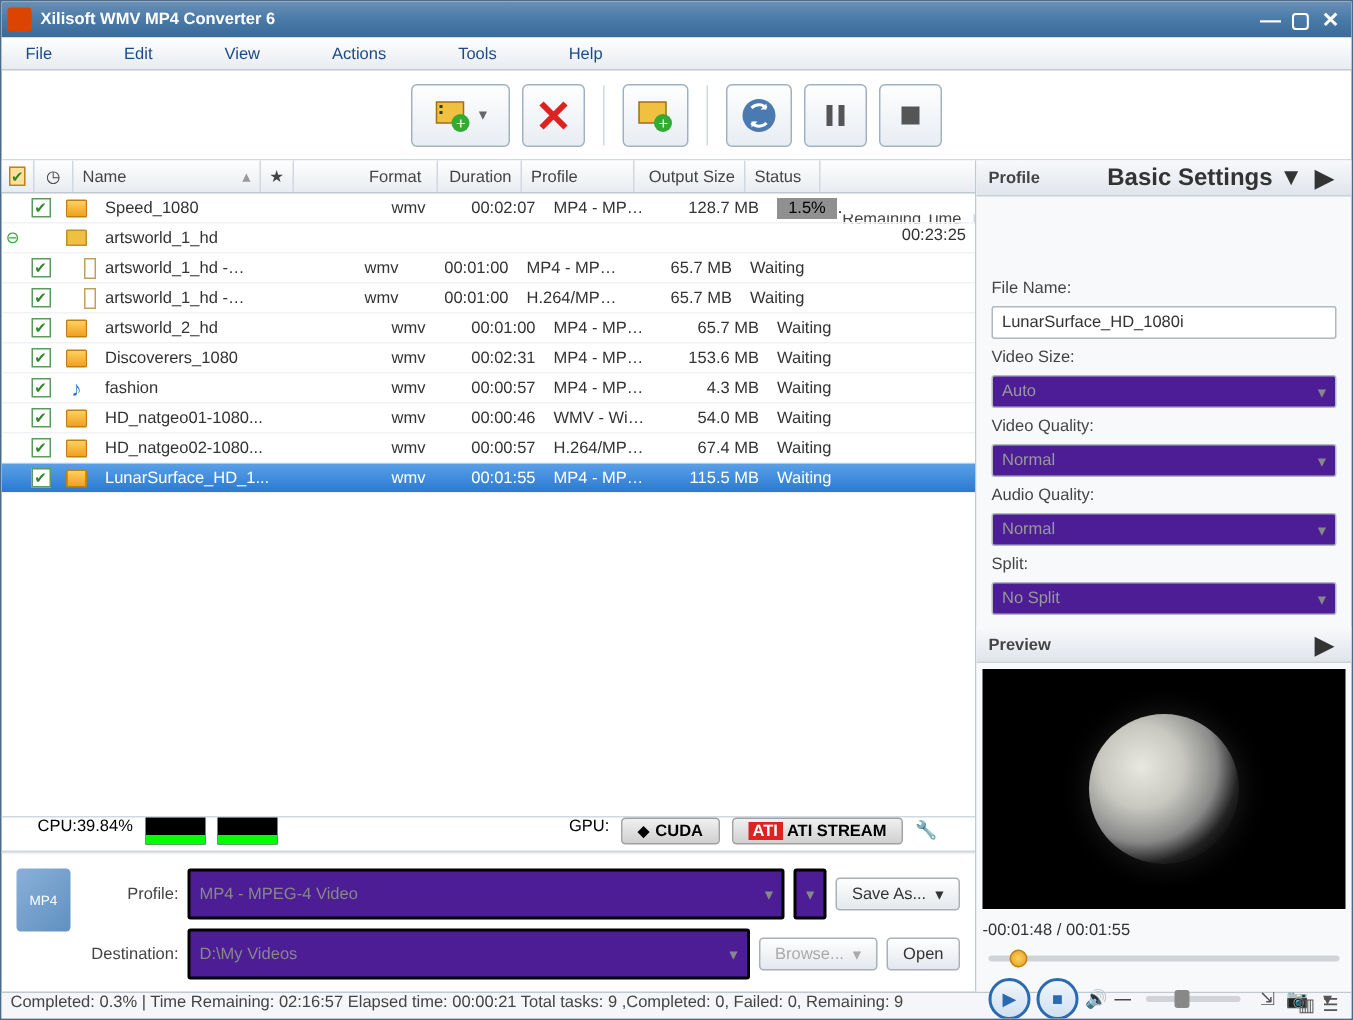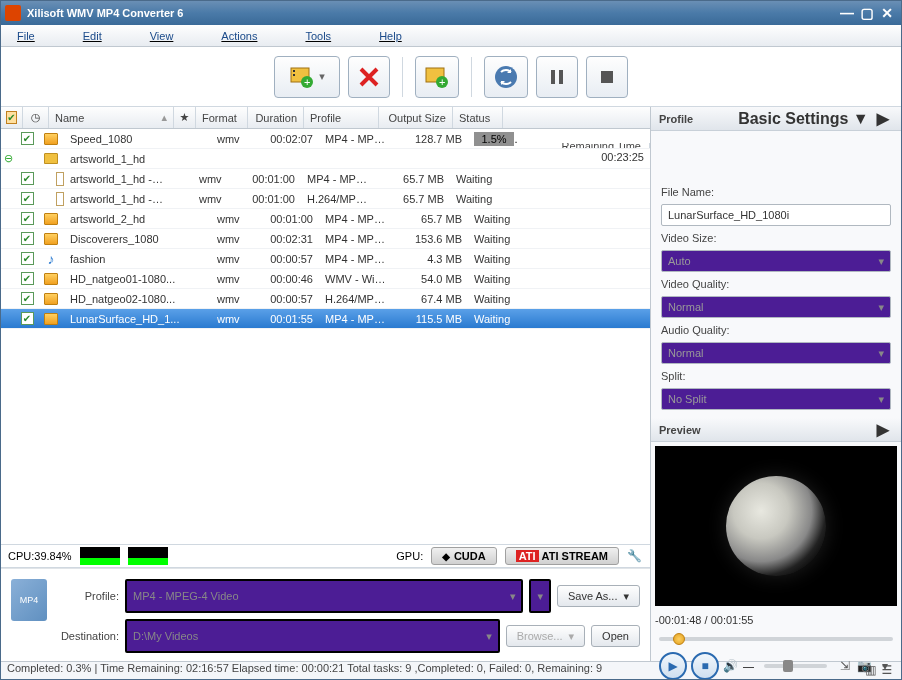--- a/index.html
+++ b/index.html
@@ -1,56 +1,56 @@
 <!DOCTYPE html>
 <html><head>
 <meta charset="utf-8">
 <style>
 * { box-sizing: border-box; margin: 0; padding: 0; font-family: Tahoma, Arial, sans-serif; font-size: 11px; }
 body { width: 902px; height: 680px; background: #fff; overflow: hidden; border: 1px solid #4a6a8a; }
 .titlebar { height: 24px; background: linear-gradient(180deg,#6a8fb5 0%,#4a7aa8 50%,#3a6a98 100%); display: flex; align-items: center; padding: 0 4px; color: #fff; font-weight: bold; }
 .titlebar .logo { width: 16px; height: 16px; background: #d40; border-radius: 2px; margin-right: 6px; }
 .titlebar .title { flex: 1; }
 .titlebar .winbtn { width: 20px; height: 16px; display: flex; align-items: center; justify-content: center; cursor: pointer; color:#fff; font-size:14px; font-weight:bold; }
-.menubar { height: 22px; background: linear-gradient(180deg,#fefefe,#e8ecf1); display:flex; align-items:center; padding:0 8px; gap:32px; border-bottom:1px solid #c0c8d0;text-decoration:underline; }
+.menubar { height: 22px; background: linear-gradient(180deg,#fefefe,#e8ecf1); display:flex; align-items:center; padding:0 8px; gap:32px; border-bottom:1px solid #c0c8d0; }
 .menubar span { color:#1a4a8a; cursor:pointer; padding:2px 8px; }
 .toolbar { height:60px; display:flex; align-items:center; justify-content:center; gap:8px; padding:8px; border-bottom:1px solid #d0d8e0; }
 .toolbar .btn { height:42px; min-width:42px; background:linear-gradient(180deg,#fefefe,#e8edf3); border:1px solid #a0b0c0; border-radius:4px; display:flex; align-items:center; justify-content:center; cursor:pointer; padding:0 8px; }
 .toolbar .btn.wide { padding:0 14px; }
 .toolbar .sep { width:1px; height:40px; background:#d0d8e0; margin:0 4px; }
 .main { display:flex; height:calc(100% - 24px - 22px - 60px - 18px); }
 .left { flex:1; display:flex; flex-direction:column; border-right:1px solid #c0c8d0; }
 .table-head { height:22px; background:linear-gradient(180deg,#fefefe,#e8ecf1); display:flex; border-bottom:1px solid #c0c8d0; }
 .th { border-right:1px solid #d0d8e0; padding:3px 6px; color:#444; display:flex; align-items:center; overflow:hidden; white-space:nowrap; }
 .col-chk { width:22px; justify-content:center; }
 .col-ico { width:26px; justify-content:center; }
 .col-name { width:125px; }
 .col-star { width:22px; justify-content:center; }
-.col-fmt { width:52px; }
+.col-fmt { width:52px;margin-left:44px; }
 .col-dur { width:56px; text-align:right; justify-content:flex-end; }
 .col-prof { width:75px; }
 .col-size { width:74px; text-align:right; justify-content:flex-end; }
 .col-stat { width:50px; }
 .col-rem { flex:1; text-align:right; justify-content:flex-end; padding-right:8px;margin-top:36px; }
 .rows { flex:1; overflow:auto; }
 .row { height:20px; display:flex; border-bottom:1px solid #f0f2f5; align-items:center; }
 .row .td { padding:2px 6px; overflow:hidden; white-space:nowrap; text-overflow:ellipsis; color:#333; }
 .row.sel { background:linear-gradient(180deg,#5aa0e8,#2a7ad0); color:#fff; }
 .row.sel .td { color:#fff; }
 .row .chk { width:22px; display:flex; justify-content:center; }
 .row .expand { width:15px; display:flex; justify-content:center; color:#888; cursor:pointer; }
 .row .ico { width:26px; display:flex; justify-content:center; }
 .file-icon { width:14px; height:12px; background:linear-gradient(180deg,#ffd060,#f0a020); border:1px solid #c08010; border-radius:1px; display:inline-block; }
 .doc-icon { width:12px; height:14px; border:1px solid #c0a060; background:#fff; display:inline-block; }
 .audio-icon { color:#2a7ad0; font-size:14px; }
 .folder-icon { width:14px; height:11px; background:#f0c040; border:1px solid #c09020; border-radius:1px 1px 0 0; display:inline-block; }
 .checkbox { width:13px; height:13px; border:1px solid #5a9a5a; background:#fff; display:inline-flex; align-items:center; justify-content:center; color:#2a8a2a; font-size:10px; cursor:pointer; }
 .checkbox.head { border-color:#c08020; background:#ffe0a0; }
 .status-prog { background:#909090; color:#000; padding:1px 4px; display:inline-block; width:40px; text-align:center; }
-.cpu-bar { height:24px; border-top:1px solid #d0d8e0; border-bottom:1px solid #d0d8e0; display:flex; align-items:center; padding:0 7px; gap:8px; }
+.cpu-bar { height:24px; border-top:1px solid #d0d8e0; border-bottom:1px solid #d0d8e0; display:flex; padding:0 24px; gap:8px; }
 .cpu-graph { width:40px; height:18px; background:#000; display:inline-block; position:relative; overflow:hidden; }
 .cpu-graph::after { content:''; position:absolute; bottom:0; left:0; right:0; height:60%; background:linear-gradient(0deg,#0f0,#0f0 60%,transparent 60%); }
 .gpu-badge { height:18px; padding:0 10px; background:linear-gradient(180deg,#f0f0f0,#d0d0d0); border:1px solid #a0a0a0; border-radius:3px; display:flex; align-items:center; font-weight:bold; font-size:10px; }
 .settings-area { padding:10px 10px 8px 10px; display:flex; gap:10px; align-items:flex-start; border-top:1px solid #e0e4e8; }
 .settings-icon { width:36px; height:42px; background:linear-gradient(135deg,#8ab0d8,#6090c0); border-radius:3px; display:flex; align-items:center; justify-content:center; color:#fff; font-size:9px; }
 .settings-fields { flex:1; display:flex; flex-direction:column; gap:6px; }
 .settings-row { display:flex; align-items:center; gap:6px; }
 .settings-row label { width:62px; color:#444; text-align:right; }
 .settings-row .field { flex:1; height:34px; border:2px solid #000000; background:#4c1d95; padding:0 6px; color:#888; display:flex; align-items:center; border-radius:2px; }
 .settings-row .sbtn { height:22px; padding:0 10px; background:linear-gradient(180deg,#fefefe,#e4e8ed); border:1px solid #a8b0b8; border-radius:3px; cursor:pointer; display:flex; align-items:center; color:#333; }

